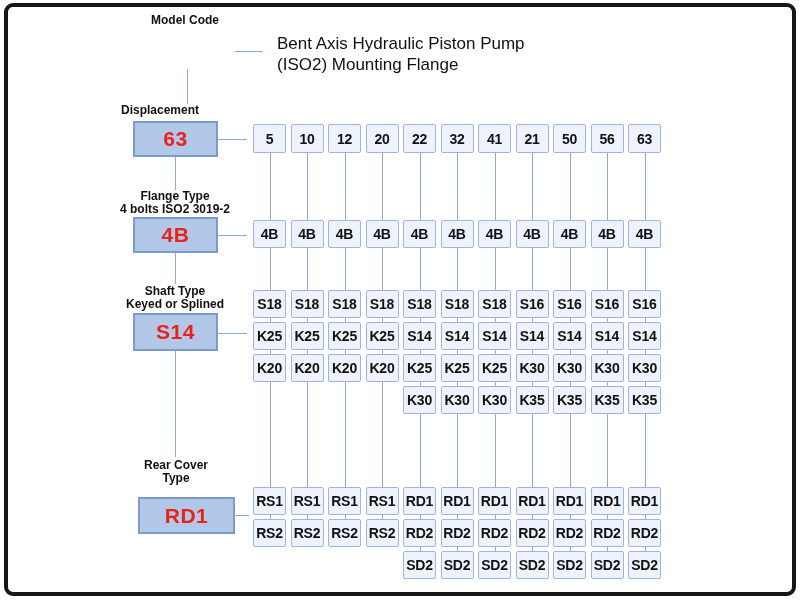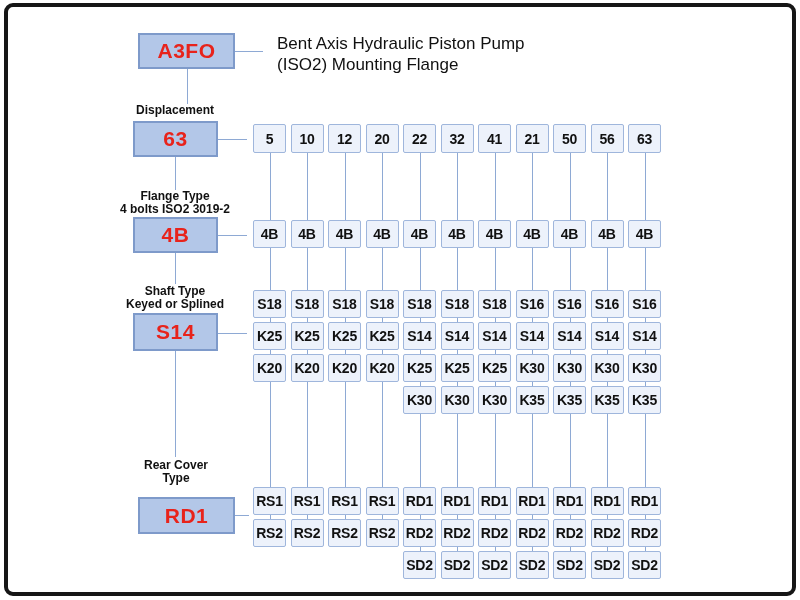--- a/index.html
+++ b/index.html
@@ -26,21 +26,21 @@
         font-weight:bold;font-size:21px;color:var(--red);letter-spacing:0.5px;}
   .stub{position:absolute;height:1px;background:var(--line);}
   .spine{position:absolute;width:1px;background:var(--line);}
   .colline{position:absolute;width:1px;background:var(--line);z-index:1;}
   .cell{position:absolute;box-sizing:border-box;background:var(--opt-fill);
         border:1px solid var(--opt-border);border-radius:2px;z-index:2;
         display:flex;align-items:center;justify-content:center;
         font-weight:bold;font-size:14px;color:var(--ink);letter-spacing:-0.2px;}
   
   .l0{left:100px;top:14px;}  .b0{left:138px;top:33px;width:97px;height:36px;}
-  .l1{left:90px;top:104px;}  .b1{left:133px;top:121px;width:85px;height:36px;}
+  .l1{left:75px;top:104px;}  .b1{left:133px;top:121px;width:85px;height:36px;}
   .l2{left:90px;top:190px;}  .b2{left:133px;top:217px;width:85px;height:36px;}
   .l3{left:90px;top:285px;}  .b3{left:133px;top:313px;width:85px;height:38px;}
   .l4{left:91px;top:459px;}  .b4{left:138px;top:497px;width:97px;height:37px;}
   .stub-model{left:235px;top:51px;width:28px;}
   .stub-disp{left:218px;top:139px;width:29px;}
   .stub-flange{left:218px;top:235px;width:29px;}
   .stub-shaft{left:218px;top:333px;width:29px;}
   .stub-rear{left:235px;top:515px;width:14px;}
   .s1{left:187px;top:69px;height:35px;}
   .s2{left:175px;top:157px;height:33px;}
@@ -50,21 +50,21 @@
 </head>
 <body>
 
 <div class="stage">
 
   <div class="frame"></div>
 
   <div class="title">Bent Axis Hydraulic Piston Pump
 (ISO2) Mounting Flange</div>
 
-  <div class="gbox b0">A3FO</div>
+  <div class="glabel l0">Model Code</div>
 
   <div class="glabel l1">Displacement</div>
   <div class="gbox b1">63</div>
 
   <div class="glabel l2">Flange Type
 4 bolts ISO2 3019-2</div>
   <div class="gbox b2">4B</div>
 
   <div class="glabel l3">Shaft Type
 Keyed or Splined</div>

